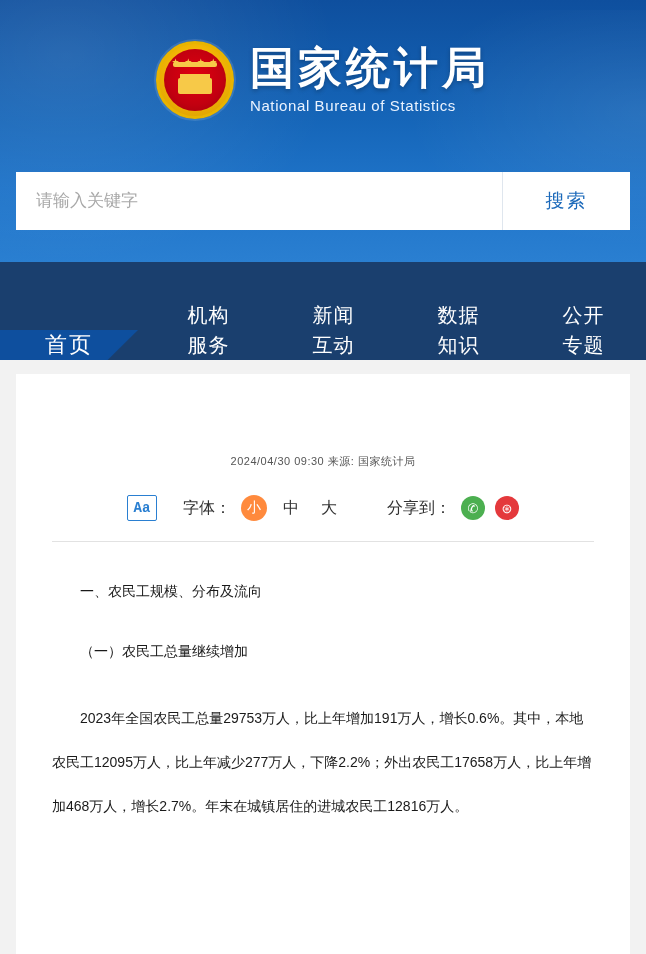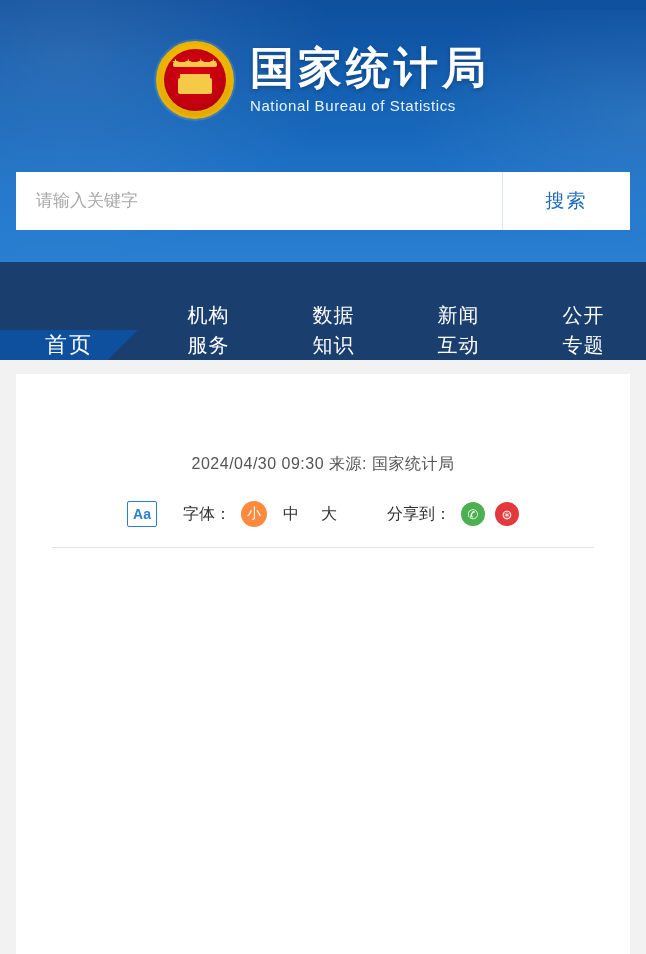--- a/index.html
+++ b/index.html
@@ -196,21 +196,21 @@
   .article-title {
     text-align: center;
     font-size: 28px;
     color: #1a1a1a;
     font-weight: bold;
     line-height: 40px;
     letter-spacing: 1px;
   }
   .article-meta {
     text-align: center;
-    font-size: 16px;
+    font-size: 11px;
     color: #555;
     margin-top: 40px;
     letter-spacing: 0.5px;
   }
   .tools {
     display: flex;
     align-items: center;
     justify-content: center;
     gap: 10px;
     margin-top: 26px;
@@ -218,20 +218,21 @@
     color: #333;
   }
   .aa-box {
     width: 30px; height: 26px;
     border: 1px solid #2a7fd1;
     color: #2a7fd1;
     font-size: 14px;
     display: flex; align-items: center; justify-content: center;
     font-weight: bold;
     border-radius: 2px;
+    font-family: Liberation Mono, monospace;
   }
   .font-label { margin-left: 16px; }
   .size-opt {
     font-size: 16px;
     color: #333;
     padding: 2px 6px;
     cursor: pointer;
   }
   .size-opt.active {
     background: #ff8a3d;
@@ -299,26 +300,26 @@
   </div>
 
   <div class="nav">
     <div class="nav-home">首页</div>
     <div class="nav-items">
       <div class="nav-item">
         <span>机构</span>
         <span>服务</span>
       </div>
       <div class="nav-item">
+        <span>新闻</span>
+        <span>互动</span>
+      </div>
+      <div class="nav-item">
         <span>数据</span>
         <span>知识</span>
-      </div>
-      <div class="nav-item">
-        <span>新闻</span>
-        <span>互动</span>
       </div>
       <div class="nav-item">
         <span>公开</span>
         <span>专题</span>
       </div>
     </div>
   </div>
 
   <div class="content">
     <div class="article-meta">2024/04/30 09:30  来源: 国家统计局</div>
@@ -329,15 +330,20 @@
       <div class="size-opt active">小</div>
       <div class="size-opt">中</div>
       <div class="size-opt">大</div>
       <div class="share-label">分享到：</div>
       <div class="share-icon wechat">✆</div>
       <div class="share-icon weibo">⊛</div>
     </div>
 
     <div class="divider"></div>
 
+    <div class="body-text">
+      <p class="p-indent">一、农民工规模、分布及流向</p>
+      <p class="p-sub">（一）农民工总量继续增加</p>
+      <p class="p-para">2023年全国农民工总量29753万人，比上年增加191万人，增长0.6%。其中，本地农民工12095万人，比上年减少277万人，下降2.2%；外出农民工17658万人，比上年增加468万人，增长2.7%。年末在城镇居住的进城农民工12816万人。</p>
+    </div>
   </div>
 
 </div>
 
 </body></html>

